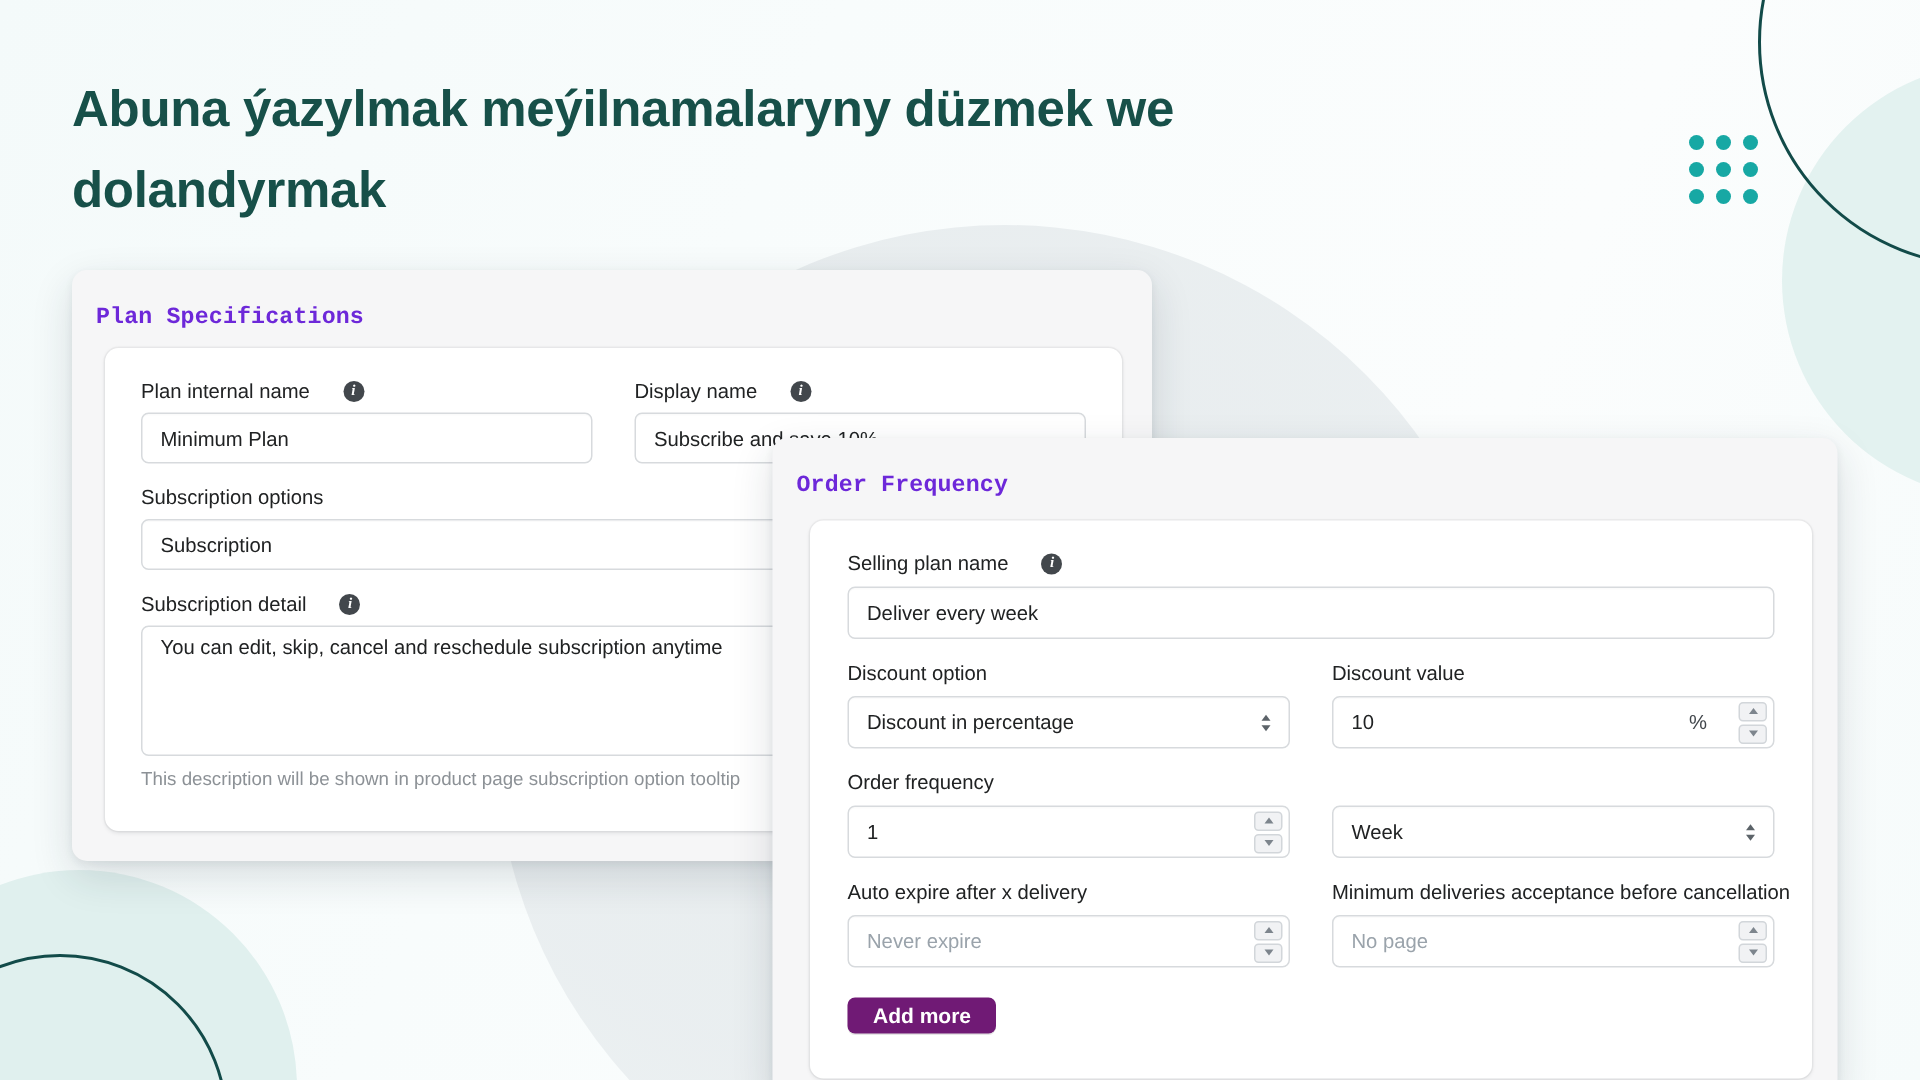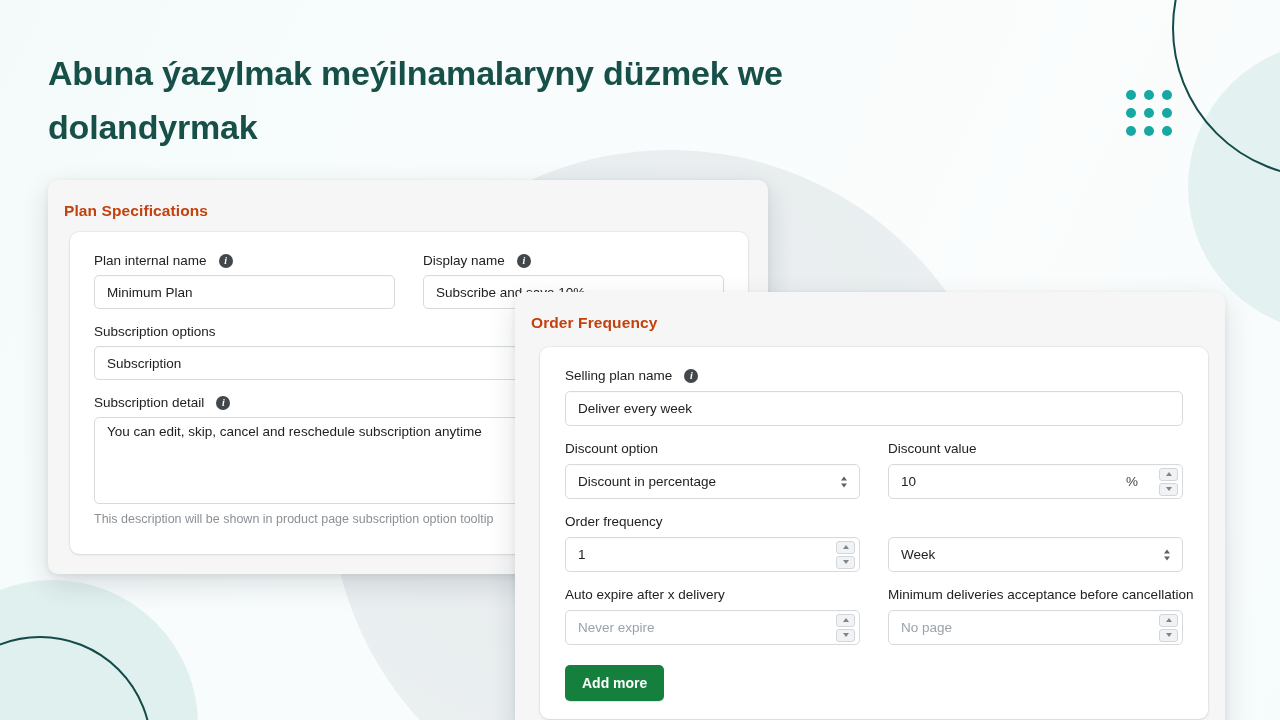--- a/index.html
+++ b/index.html
@@ -91,24 +91,25 @@
   }
 
   
   .outer-card {
     position: absolute;
     background: #f6f6f7;
     border-radius: 10px;
     box-shadow: 0 10px 28px rgba(25,45,60,.14), 0 2px 6px rgba(25,45,60,.07);
   }
   .card-title {
-    color: #c2410c;
+    color: #6d28d9;
     font-size: 15.5px;
     font-weight: bold;
     letter-spacing: .1px;
+    font-family: Liberation Mono, monospace;
   }
   .inner-card {
     background: #ffffff;
     border-radius: 9px;
     box-shadow: 0 0 0 1px rgba(0,0,0,.035), 0 1px 3px rgba(20,30,40,.10);
   }
 
   
   #plan-card {
     left: 48px; top: 180px;
@@ -122,21 +123,21 @@
     width: 678px; height: 322px;
     padding: 20px 24px;
   }
 
   .field-label {
     color: #202223;
     font-size: 13.5px;
     line-height: 18px;
     display: flex;
     align-items: center;
-    gap: 12px;
+    gap: 22px;
     margin-bottom: 5px;
     white-space: nowrap;
   }
   .info-icon {
     width: 14px; height: 14px;
     border-radius: 50%;
     background: #42474c;
     color: #fff;
     font-size: 10px;
     font-weight: bold;
@@ -241,25 +242,25 @@
     right: 12px; top: 50%;
     transform: translateY(-50%);
     display: flex; flex-direction: column;
     gap: 3px;
   }
   .select-arrows .tri.up { border-bottom-color: #5c6369; }
   .select-arrows .tri.down { border-top-color: #5c6369; }
 
   .btn-primary {
     margin-top: 20px;
-    height: 36px;
+    height: 24px;
     padding: 0 17px;
     border: none;
     border-radius: 5px;
-    background: #15803d;
+    background: #701a75;
     color: #ffffff;
     font-size: 14px;
     font-weight: bold;
     font-family: "Liberation Sans", sans-serif;
     cursor: pointer;
     box-shadow: 0 1px 0 rgba(0,0,0,.10);
   }
 </style>
 </head>
 <body>

